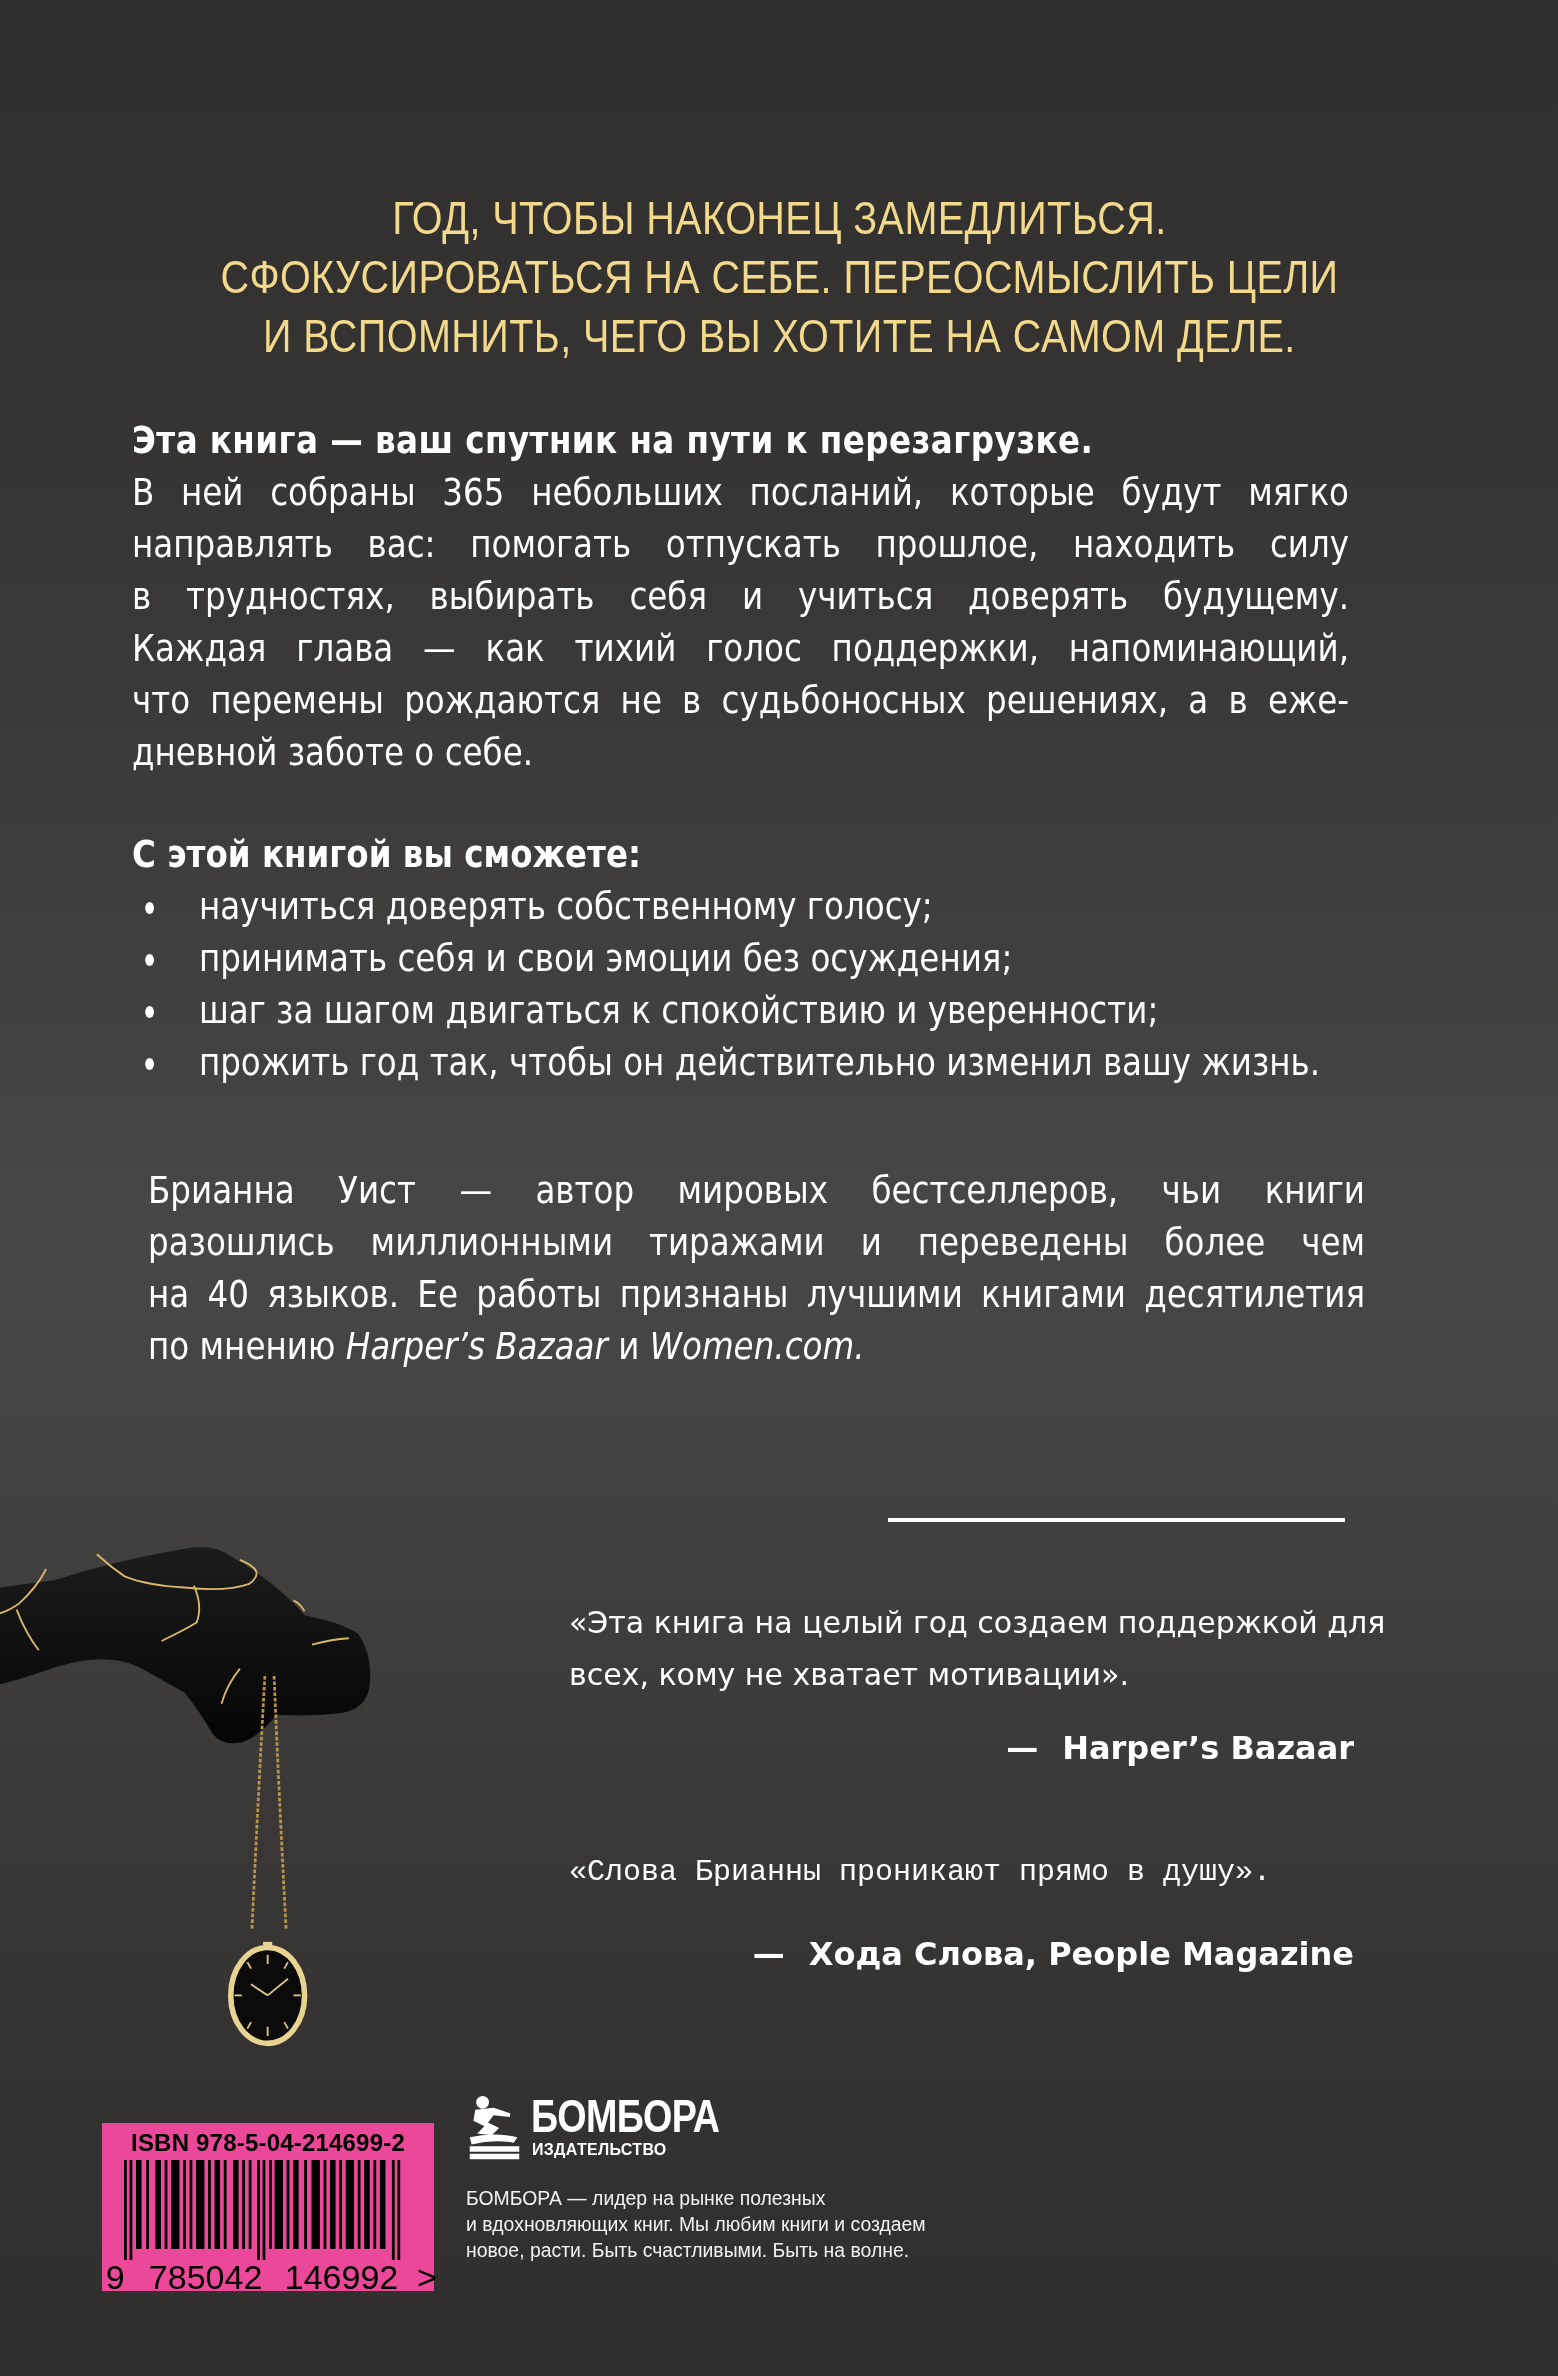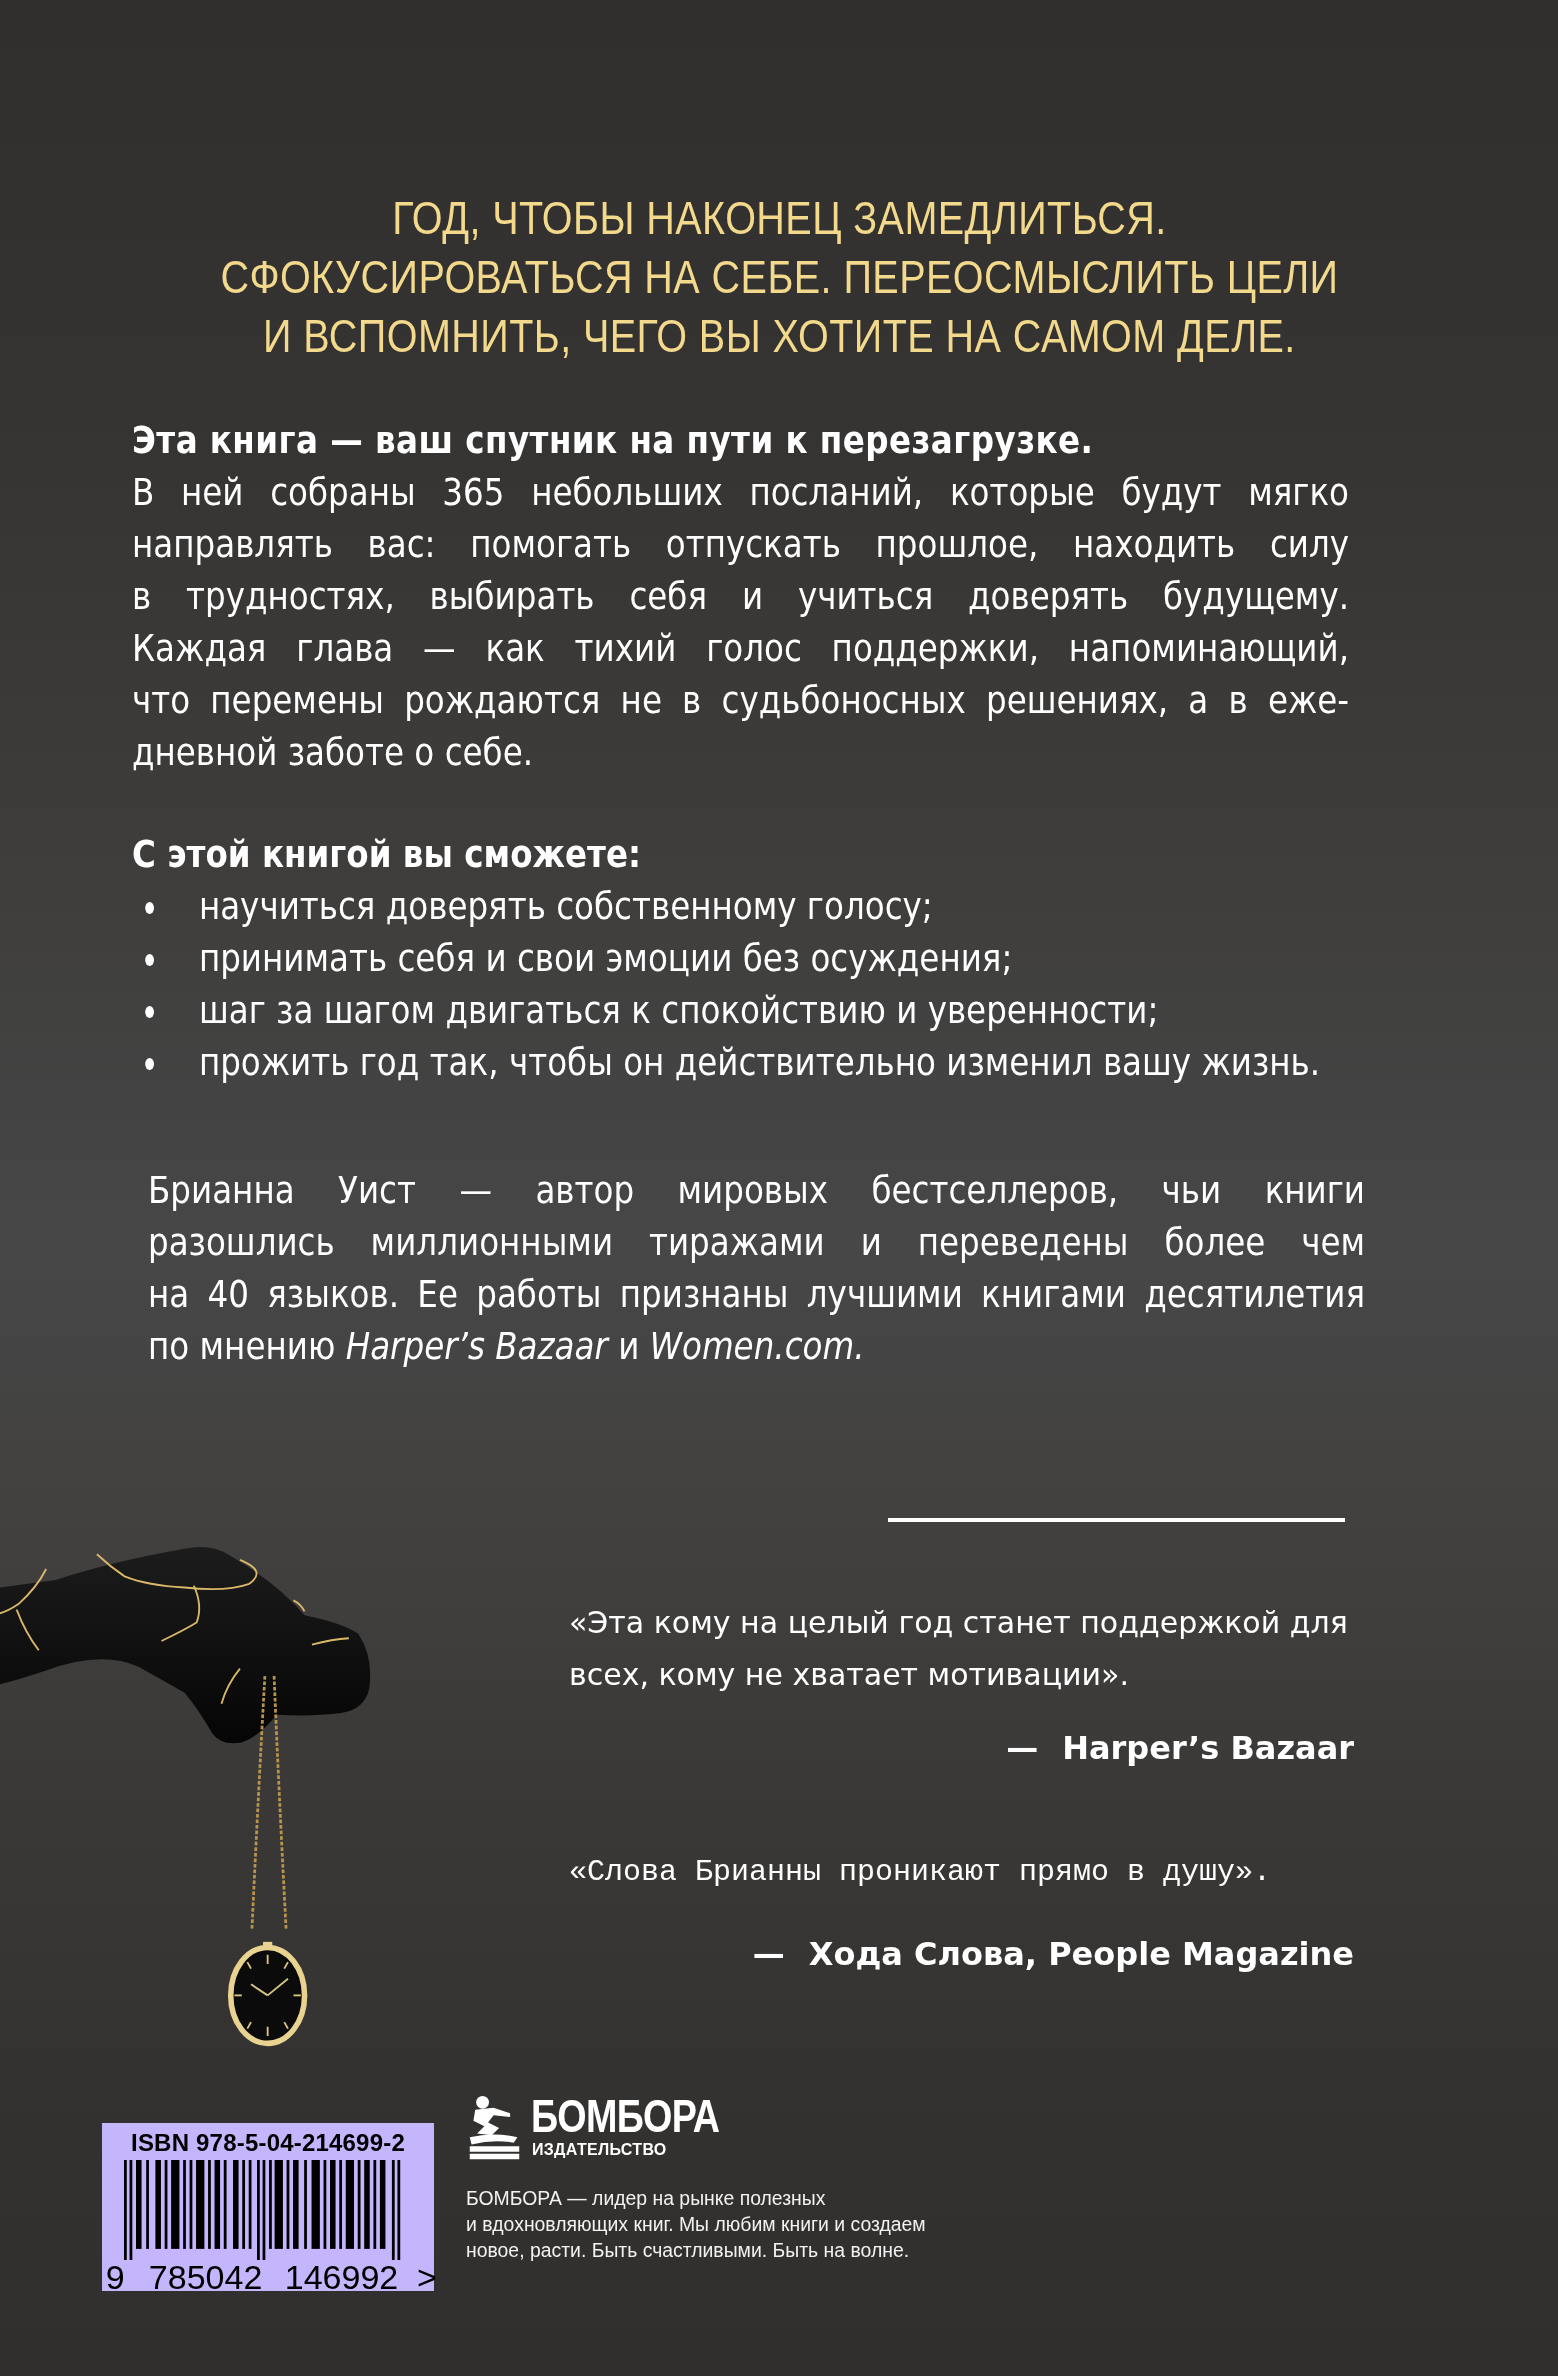--- a/index.html
+++ b/index.html
@@ -39,21 +39,21 @@
   
   .quote { left: 569px; width: 784px; font-size: 30px; line-height: 52px; }
   .quote .line { display: block; white-space: nowrap; }
   .attrib { right: 205px; font-weight: bold; font-size: 32px; line-height: 44px; text-align: right; white-space: nowrap; margin-top: 16px; }
   .attrib .dash { margin-right: 24px; }
 
   
   .hand { left: 0; top: 1495px; width: 443px; height: 591px; }
 
   
-  .barcode-box { left: 102px; top: 2123px; width: 332px; height: 168px; background: #c4b5fd; color: #000; }
+  .barcode-box { left: 102px; top: 2123px; width: 332px; height: 168px; background: #ec4899; color: #000; }
   .isbn { position: absolute; left: 0; top: 5.5px; width: 100%; text-align: center; font-family: "Liberation Sans", sans-serif; font-weight: bold; font-size: 24px; letter-spacing: 0.2px; }
   .bars { position: absolute; left: 22px; top: 37px; width: 279px; height: 100px; }
   .digits { position: absolute; left: 3.7px; top: 136px; width: 329px; font-family: "Liberation Sans", sans-serif; font-size: 34px; line-height: 37px; white-space: nowrap; }
 
   
   .logo { left: 466px; top: 2088px; width: 277px; height: 78px; }
   .logo-name { position: absolute; left: 65px; top: 1.8px; font-family: "Liberation Sans", sans-serif; font-weight: bold; font-size: 46px; line-height: 52px; letter-spacing: -0.9px; transform: scaleX(0.82); transform-origin: 0 0; }
   .logo-sub { position: absolute; left: 66px; top: 54px; font-family: "Liberation Sans", sans-serif; font-weight: bold; font-size: 16px; line-height: 16.6px; letter-spacing: 0.3px; text-align: right; }
   .blurb { left: 466px; top: 2185px; width: 609px; font-family: "Liberation Sans", sans-serif; font-size: 19.4px; line-height: 26px; color: #f2f2f2; }
   .blurb .line { display: block; white-space: nowrap; }
@@ -100,21 +100,21 @@
       <span class="line">разошлись миллионными тиражами и переведены более чем</span>
       <span class="line">на 40 языков. Ее работы признаны лучшими книгами десятилетия</span>
       <span class="line last"><span>по мнению </span><em>Harper’s Bazaar</em><span> и </span><em>Women.com.</em></span>
     </div>
   </div>
 </div>
 
 <div class="abs sep"></div>
 
 <div class="abs quote" style="top:1597px;">
-  <span class="line">«Эта кому на целый год станет поддержкой для</span>
+  <span class="line">«Эта книга на целый год создаем поддержкой для</span>
   <span class="line">всех, кому не хватает мотивации».</span>
 </div>
 <div class="abs attrib" style="top:1710px;">
   <span class="dash">—</span><span>Harper’s Bazaar</span>
 </div>
 
 <div class="abs quote" style="top:1846px;font-family:Liberation Mono, monospace;">
   <span class="line">«Слова Брианны проникают прямо в душу».</span>
 </div>
 <div class="abs attrib" style="top:1916px;">

